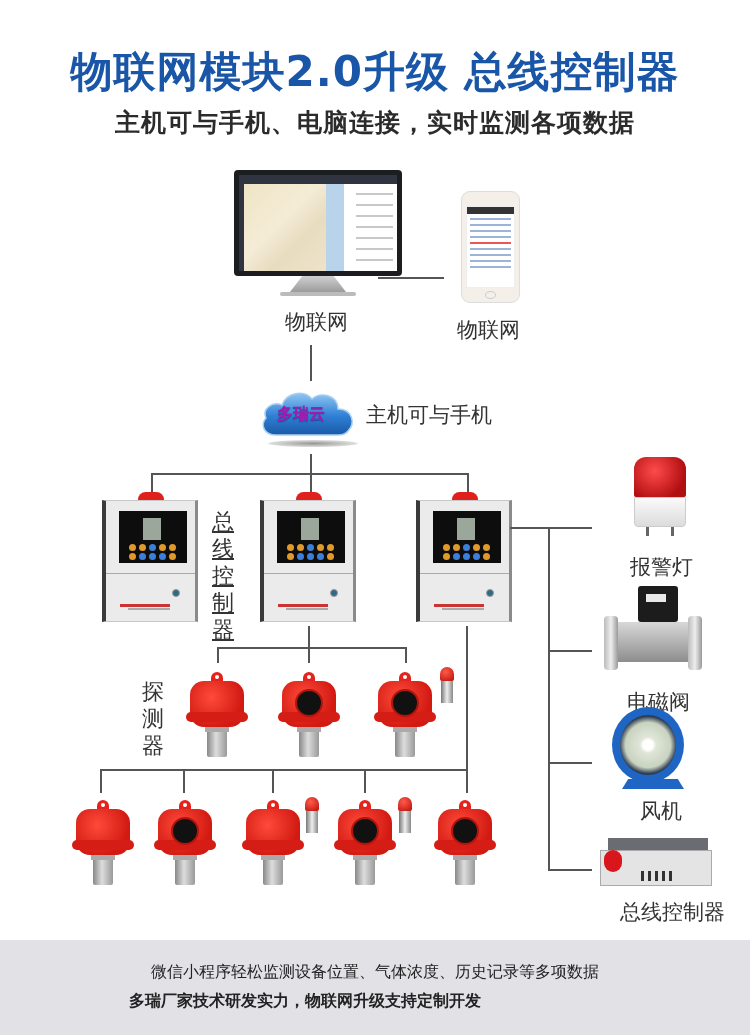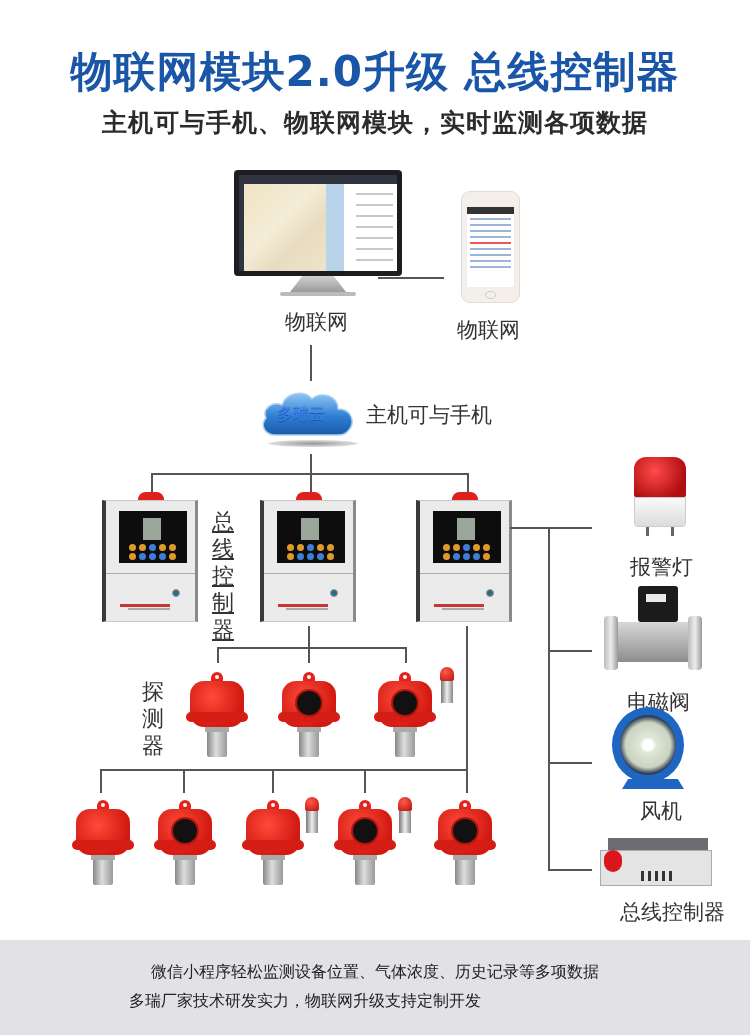--- a/index.html
+++ b/index.html
@@ -35,21 +35,21 @@
   .phone { position: absolute; left: 461px; top: 191px; width: 59px; height: 112px;
     background: #f4efe9; border: 1px solid #ddd; border-radius: 9px; }
   .phone .pscreen { position: absolute; left: 4px; top: 14px; right: 4px; bottom: 14px; background: #fff; border: 1px solid #eee; }
   .phone .pscreen .pbar { height: 7px; background: #333; }
   .phone .pscreen i { display: block; height: 2px; background: #9bb4d8; margin: 4px 3px 0 3px; }
   .phone .pscreen i.red { background: #e55; }
   .phone .home { position: absolute; left: 23px; bottom: 3px; width: 11px; height: 8px; border: 1px solid #ccc; border-radius: 50%; }
 
   
   .cloud { position: absolute; left: 258px; top: 387px; width: 100px; height: 52px; }
-  .cloud-text { position: absolute; left: 277px; top: 404px; font-size: 16px; font-weight: normal; color: #3b82f6; text-shadow: 0 1px 1px #1d4f9a; }
+  .cloud-text { position: absolute; left: 277px; top: 404px; font-size: 16px; font-weight: bold; color: #a21caf; text-shadow: 0 1px 1px #1d4f9a; }
   .cloud-shadow { position: absolute; left: 268px; top: 440px; width: 90px; height: 7px; border-radius: 50%;
     background: radial-gradient(ellipse, rgba(80,80,80,0.6), rgba(255,255,255,0)); }
 
   
   .ctrl { position: absolute; width: 96px; height: 130px; }
   .ctrl .cap { position: absolute; left: 36px; top: 0; width: 26px; height: 9px; background: #e0201c; border-radius: 10px 10px 2px 2px; }
   .ctrl .body { position: absolute; left: 0; top: 8px; width: 96px; height: 122px; background: #ebebeb;
     border: 1px solid #c8c8c8; border-left: 4px solid #3a3a3a; border-right: 3px solid #8a8a8a; }
   .ctrl .panel { position: absolute; left: 13px; top: 10px; width: 68px; height: 52px; background: #0d0d0d; }
   .ctrl .lcd { position: absolute; left: 24px; top: 7px; width: 18px; height: 22px; background: #9aa79a; }
@@ -92,27 +92,27 @@
 
   .fire-host { position: absolute; left: 600px; top: 838px; width: 112px; height: 50px; }
   .fire-host .top { position: absolute; left: 8px; top: 0; width: 100px; height: 12px; background: #6a6c72; }
   .fire-host .front { position: absolute; left: 0; top: 12px; width: 112px; height: 36px; background: #e4e4e4; border: 1px solid #aaa; }
   .fire-host .mic { position: absolute; left: 4px; top: 12px; width: 18px; height: 22px; background: #d8161c; border-radius: 9px; }
   .fire-host .leds { position: absolute; left: 40px; top: 20px; width: 34px; height: 10px;
     background: repeating-linear-gradient(90deg, #333 0 3px, transparent 3px 7px); }
 
   .footer { position: absolute; left: 0; top: 940px; width: 750px; height: 95px; background: #e2e1e6; }
   .footer .l1 { position: absolute; top: 22px; left: 0; width: 750px; text-align: center; font-size: 16px; color: #222; }
-  .footer .l2 { position: absolute; top: 51px; left: 0; width: 610px; text-align: center; font-size: 16px; color: #222; }
+  .footer .l2 { position: absolute; top: 51px; left: 0; width: 610px; text-align: center; font-size: 16px; color: #222; font-weight: bold; }
 </style>
 </head>
 <body>
 
 <div class="title">物联网模块2.0升级 总线控制器</div>
-<div class="subtitle">主机可与手机、物联网模块，实时监测各项数据</div>
+<div class="subtitle">主机可与手机、电脑连接，实时监测各项数据</div>
 
 <div class="monitor">
   <div class="screen">
     <div class="topbar"></div>
     <div class="sidebar"></div>
     <div class="map"></div>
     <div class="list">
         <i></i>
         <i></i>
         <i></i>

